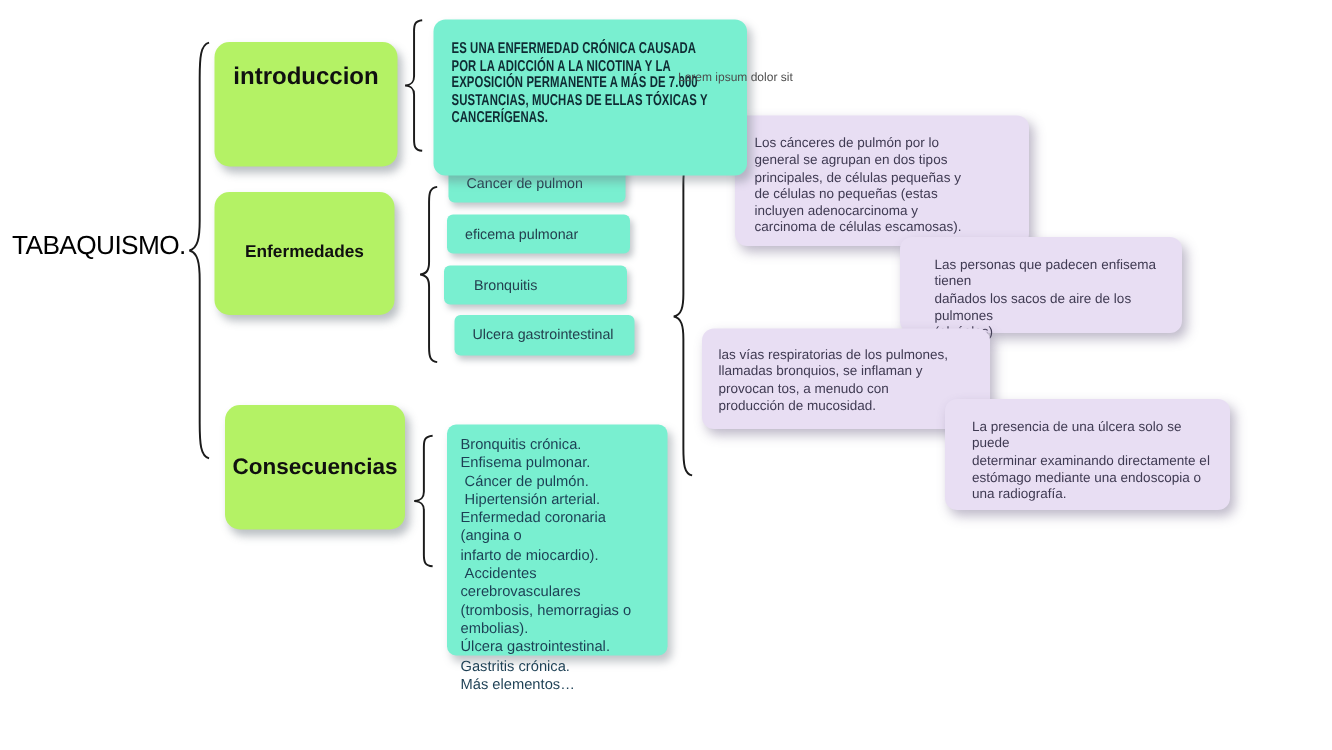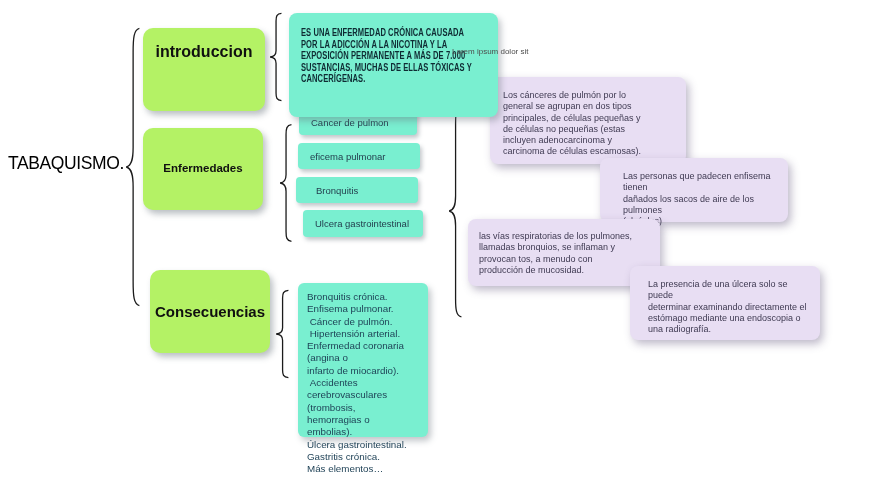--- a/index.html
+++ b/index.html
@@ -47,21 +47,21 @@
     border-radius:4px; font-size:9.5px; color:#24404f;
     display:flex; align-items:center; padding-left:12px;
     box-shadow:2px 3px 4px rgba(105,115,125,.4);
   }
   .d0 { left:299px; top:109px; width:118px; height:26px; }
   .d1 { left:298px; top:143px; width:122px; height:26px; }
   .d2 { left:296px; top:177px; width:122px; height:26px; padding-left:20px; }
   .d3 { left:303px; top:210px; width:120px; height:27px; }
 
   .conseq-note {
-    left:298px; top:283px; width:130px; height:154px; border-radius:6px;
+    left:298px; top:283px; width:147px; height:154px; border-radius:6px;
     font-size:9.8px; line-height:12.3px; color:#1c3f54;
     padding:8px 16px 8px 9px; white-space:pre-wrap; overflow:visible;
   }
 
   
   .purple {
     position:absolute; background:var(--note-purple,#e8def3); border-radius:8px;
     box-shadow:3px 4px 8px rgba(110,100,135,.45); box-sizing:border-box;
     font-size:9px; line-height:11.3px; color:#3f3a52; white-space:pre-wrap; overflow:visible;
   }

